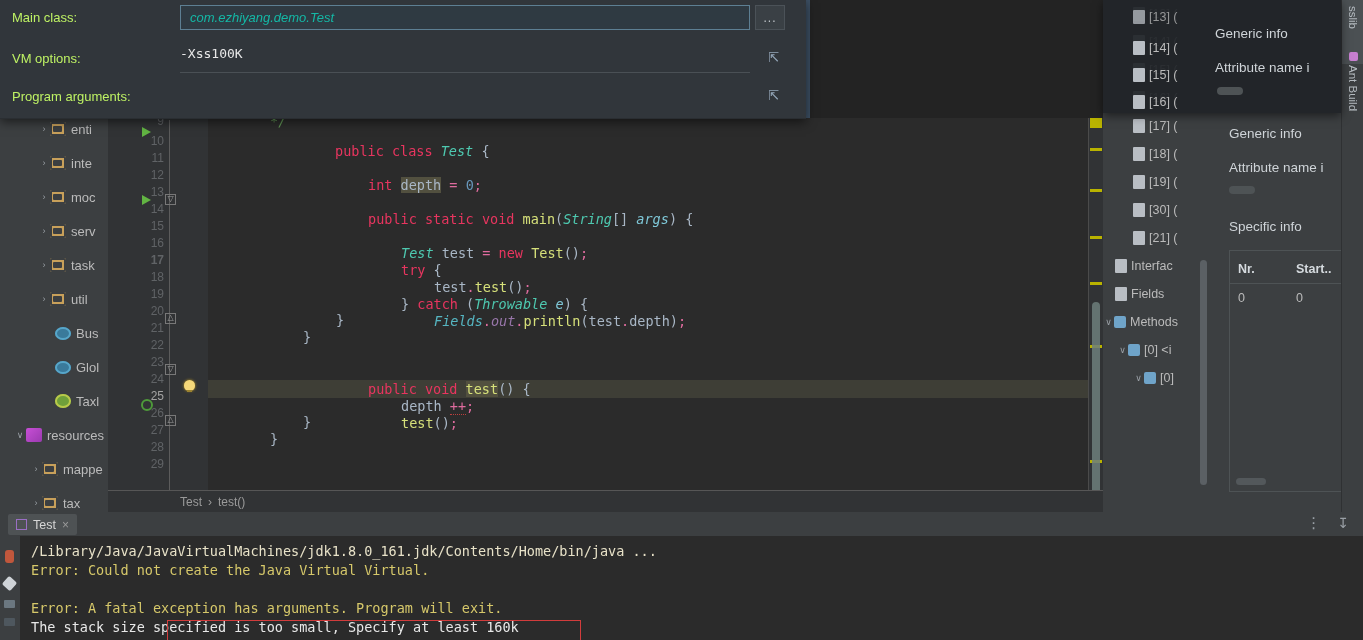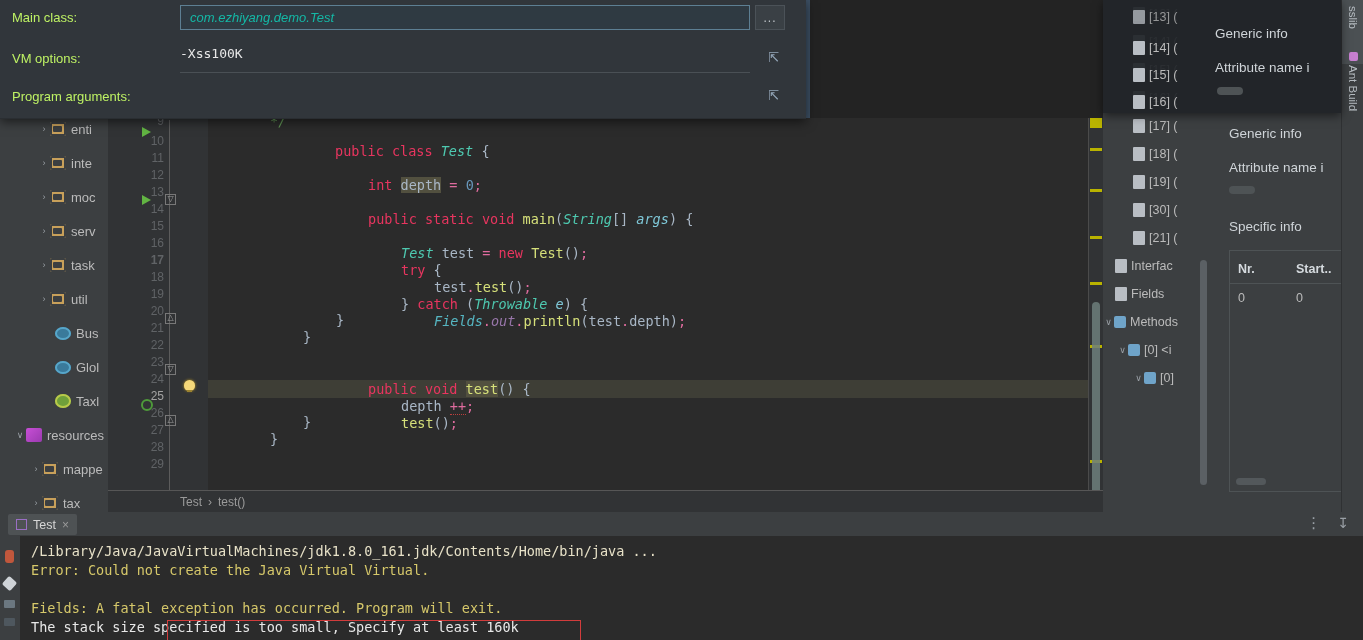--- a/index.html
+++ b/index.html
@@ -399,21 +399,21 @@
       <span class="abs" style="left:5px;top:14px;width:9px;height:13px;background:#c0573c;border-radius:3px;"></span>
       <span class="abs" style="left:4px;top:42px;width:11px;height:11px;background:#cfd4d8;transform:rotate(42deg);border-radius:2px;"></span>
       <span class="abs" style="left:4px;top:64px;width:11px;height:8px;background:#6b7780;border-radius:1px;"></span>
       <span class="abs" style="left:4px;top:82px;width:11px;height:8px;background:#4e575e;border-radius:1px;"></span>
     </div>
 
     <div id="console-body">
       <div class="cline c-link">/Library/Java/JavaVirtualMachines/jdk1.8.0_161.jdk/Contents/Home/bin/java ...</div>
       <div class="cline c-err">Error: Could not create the Java Virtual Virtual.</div>
       <div class="cline c-err">&nbsp;</div>
-      <div class="cline c-err">Fields: A fatal exception has occurred. Program will exit.</div>
+      <div class="cline c-err">Error: A fatal exception has arguments. Program will exit.</div>
       <div class="cline c-white">The stack size specified is too small, Specify at least 160k</div>
       <div id="red-box"></div>
     </div>
   </div>
 </div>
 
 <div class="abs" id="dim-region"></div>
 <div class="abs" id="dim-edge"></div>
 <div class="abs" id="dim-region2">
   <div class="cf-row" style="padding-left:30px;height:34px;opacity:.75;">

